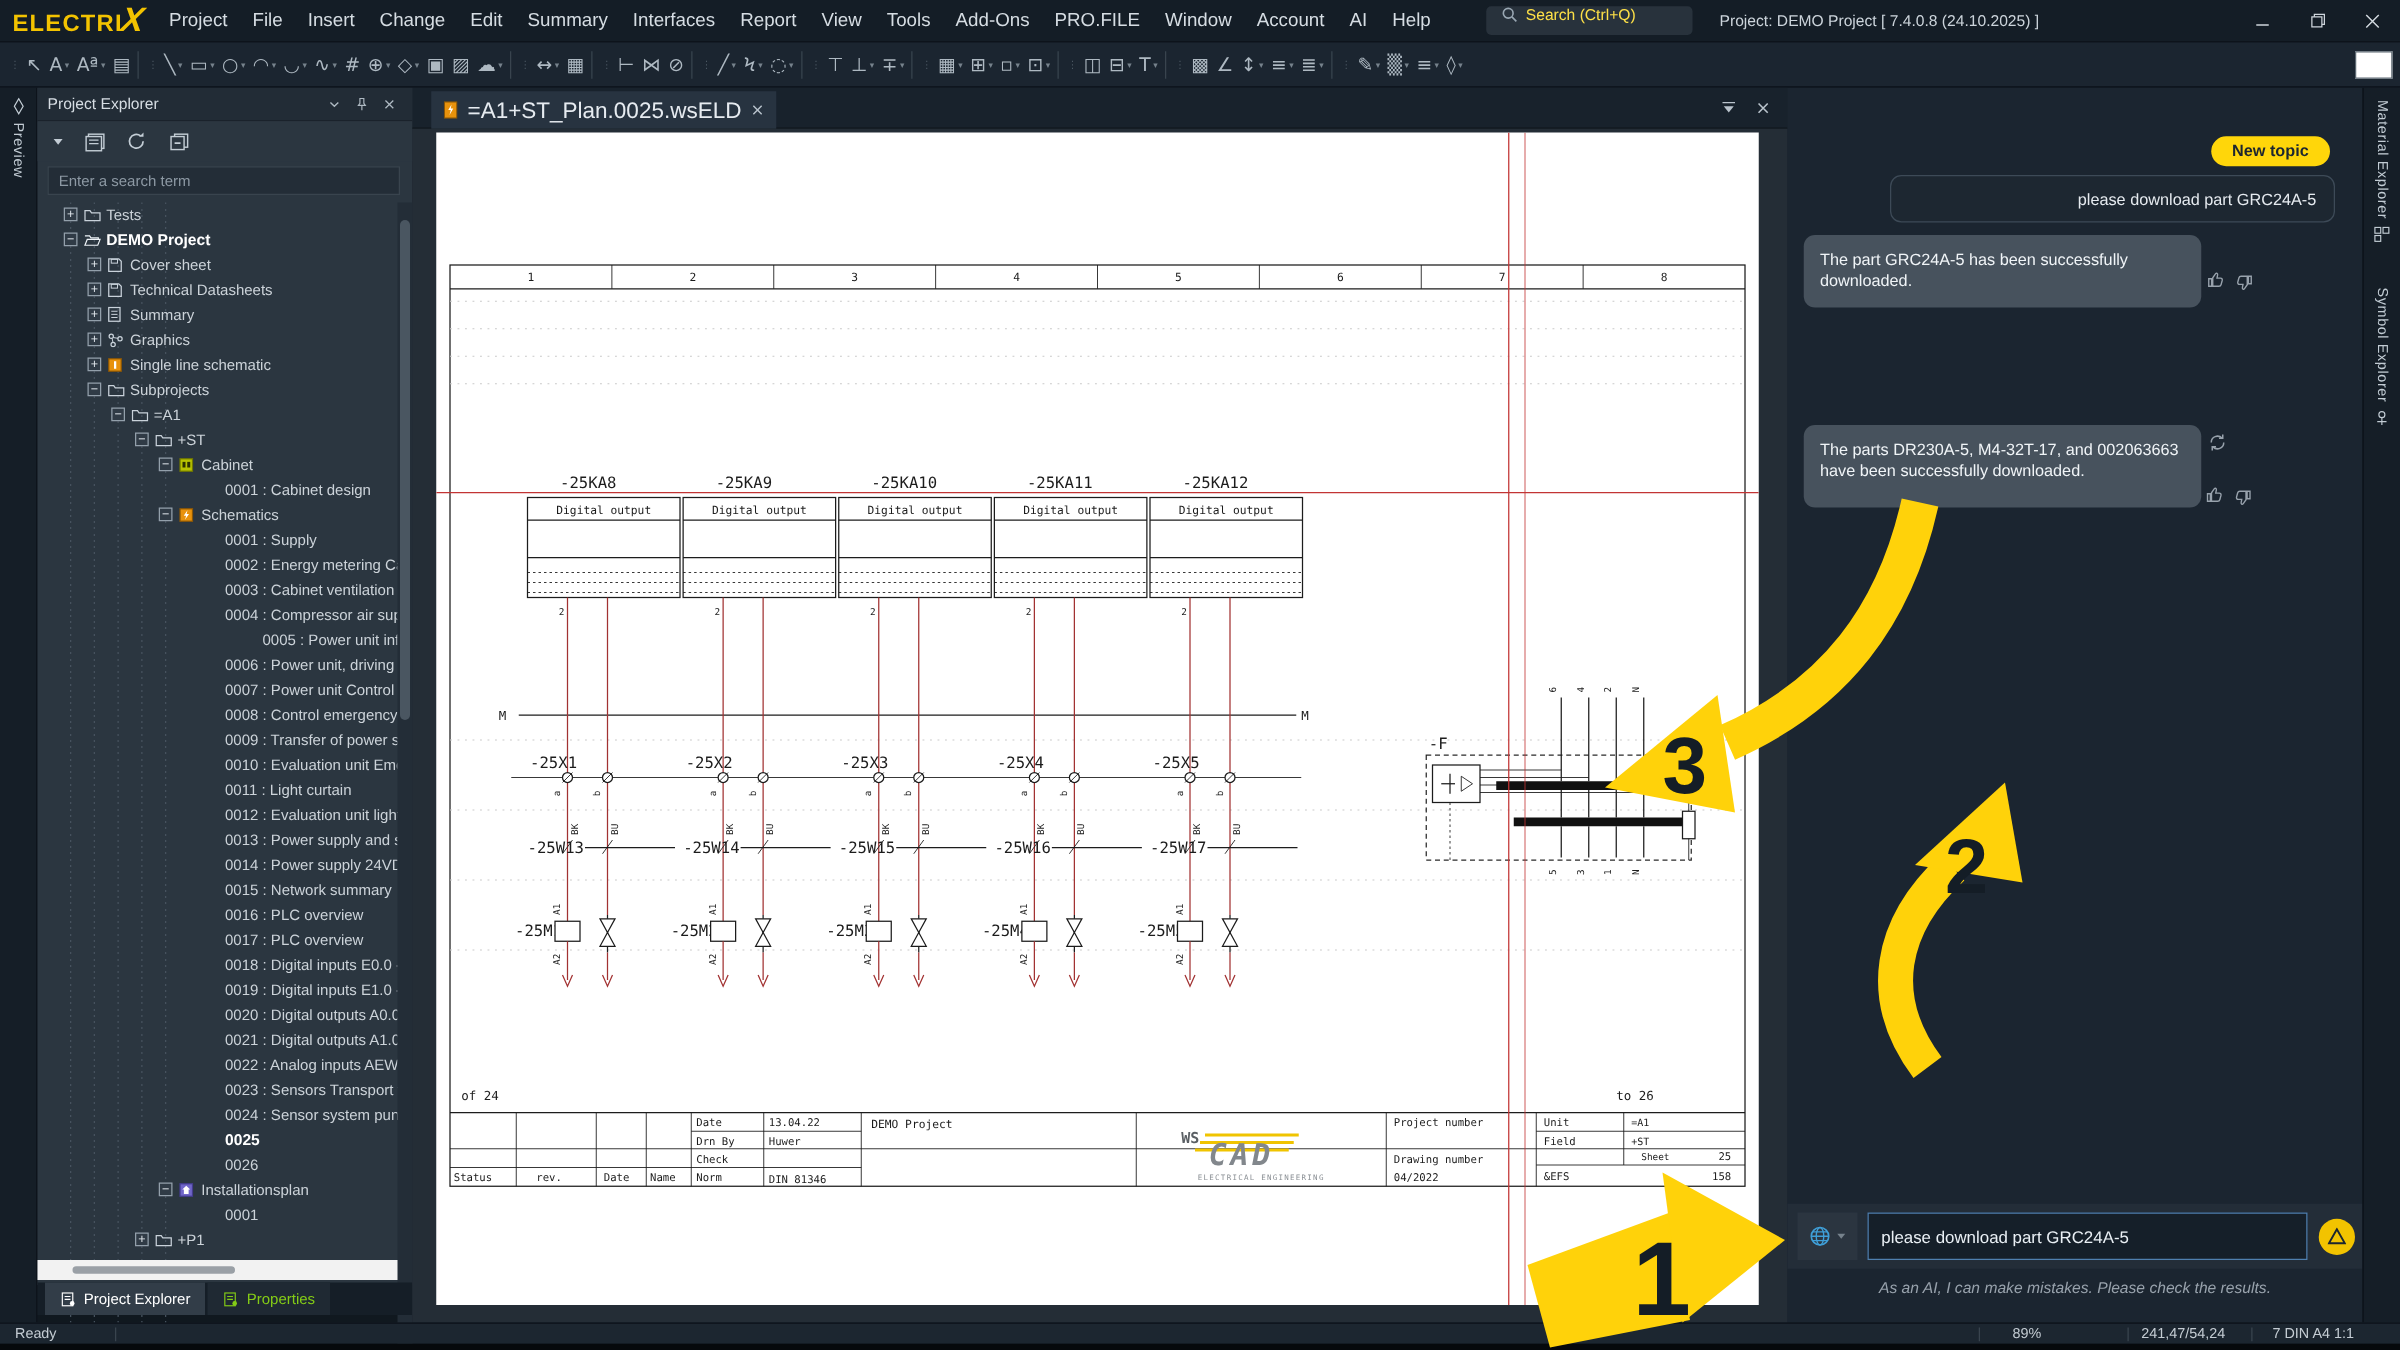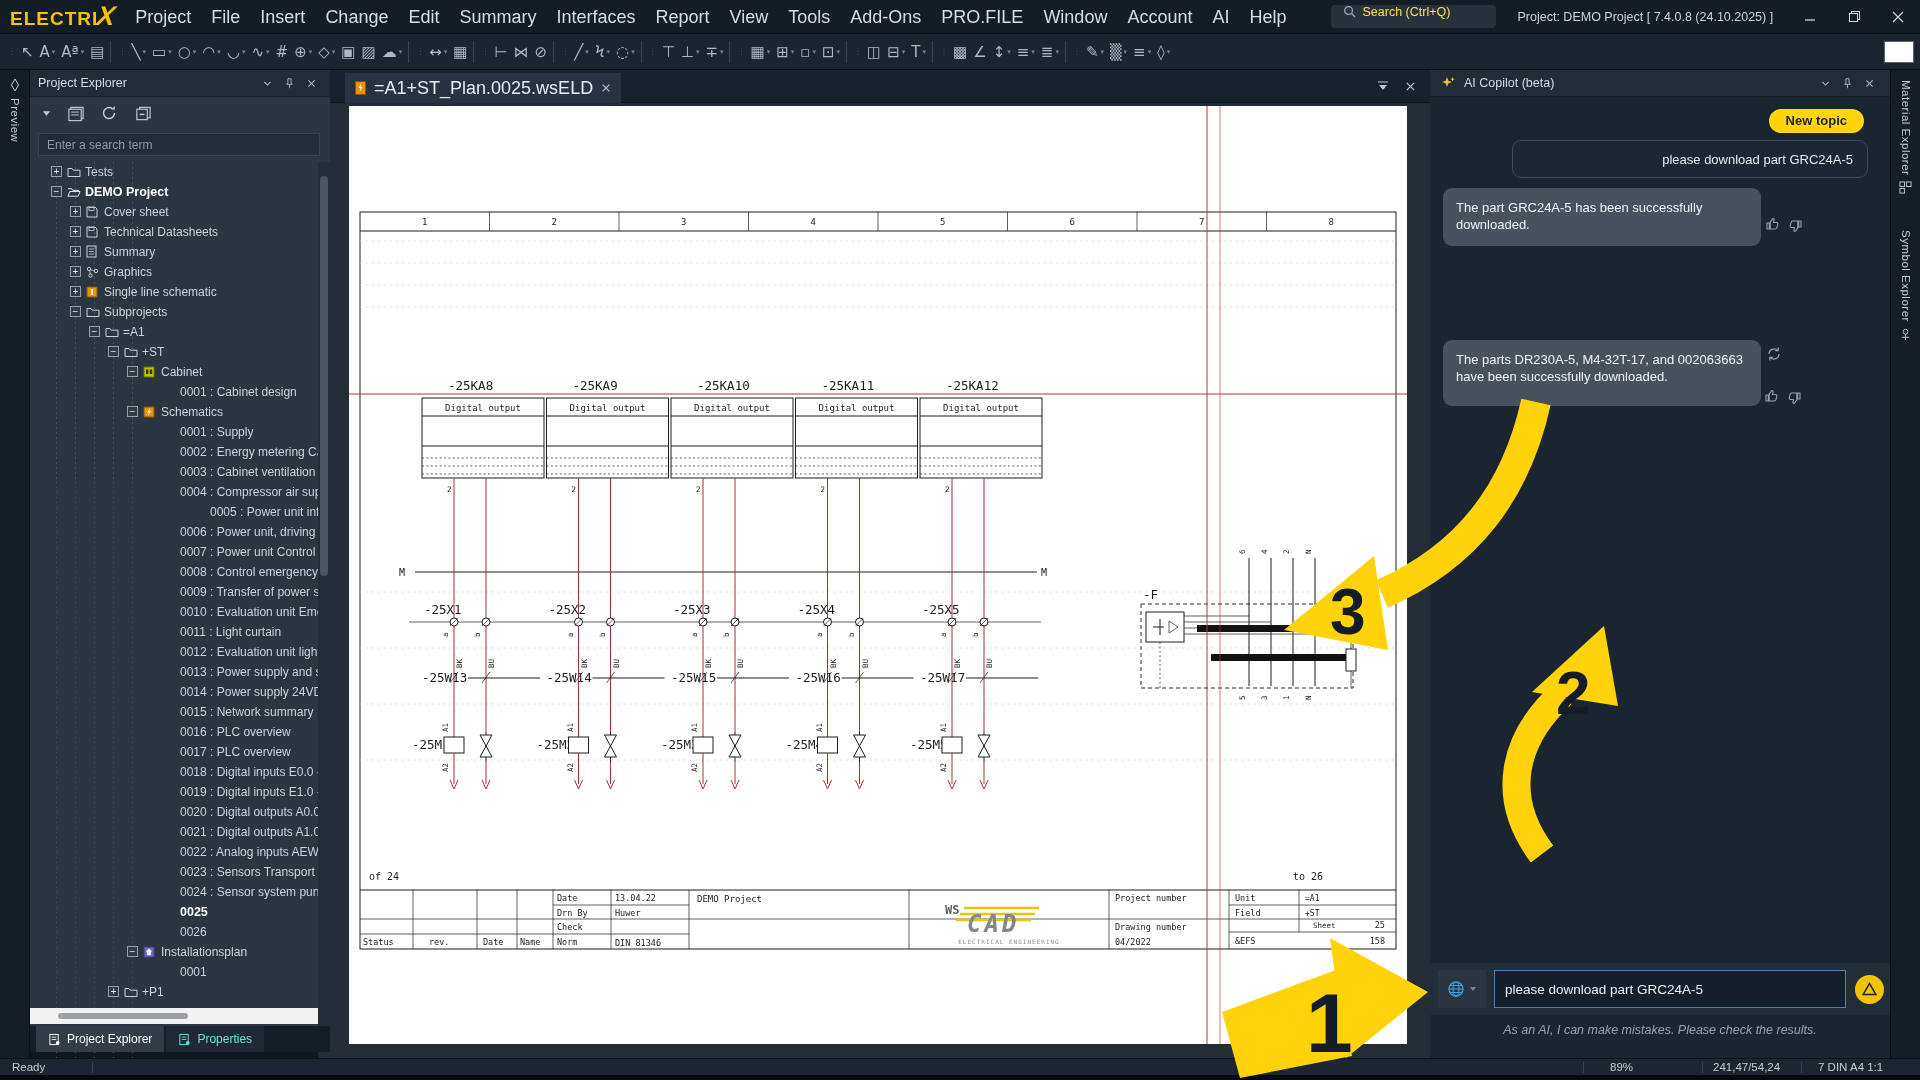--- a/index.html
+++ b/index.html
@@ -5,21 +5,21 @@
   *{box-sizing:border-box;margin:0;padding:0}
   html,body{width:1920px;height:1080px;overflow:hidden;background:#10181f;
     font-family:"Liberation Sans",sans-serif;color:#d4dbe1;font-size:12.5px;}
   .abs{position:absolute}
   
   #menubar{position:absolute;left:0;top:0;width:1920px;height:34px;background:#141d26;
     display:flex;align-items:center;border-bottom:1px solid #0b1118;z-index:5}
   #logo{display:flex;align-items:baseline;margin:0 10px 0 10px;cursor:default}
   #logo .lg1{color:#f3c300;font-weight:bold;font-size:19px;letter-spacing:1px}
   #logo .lg2{color:#f3c300;font-weight:bold;font-size:27px;font-style:italic;margin-left:-1px;transform:skewX(-8deg);display:inline-block}
-  .menu-item{padding:0 10px;height:34px;line-height:34px;color:#d6dde3;font-size:18px;cursor:default}
+  .menu-item{padding:0 10px;height:34px;line-height:34px;color:#d6dde3;font-size:15px;cursor:default}
   #menu-search{display:flex;align-items:flex-start;gap:7px;background:#28323c;border-radius:4px;
     height:23px;padding:0 12px;margin-left:34px;color:#fde047;min-width:165px}
   #menu-search svg{flex:0 0 auto}
   #win-title{margin-left:22px;color:#ccd4db;font-size:12.5px;white-space:nowrap}
   #win-buttons{margin-left:auto;display:flex;height:34px}
   .winbtn{width:44px;display:flex;align-items:center;justify-content:center;color:#cfd6dc}
   
   #toolbar{position:absolute;left:0;top:34px;width:1920px;height:36px;background:#1b2530;
     display:flex;align-items:center;padding:0 6px;border-bottom:1px solid #0b1118;z-index:5}
   .tgroup{display:flex;align-items:center;height:36px}
@@ -57,21 +57,21 @@
   .trow .exp{position:absolute;top:4px;width:11px;height:11px;border:1px solid #93a0ab;background:#303b46;
     font-size:10px;line-height:9px;text-align:center;color:#e3e9ee}
   .trow .nicon{position:absolute;top:3px;width:14px;height:13px;display:flex;align-items:center}
   .trow .lbl{position:absolute;top:0}
   .trow.bold .lbl{font-weight:bold;color:#fff;font-size:12.5px}
   #tree-vscroll{position:absolute;right:0;top:92px;width:12px;height:916px;background:#232d37}
   #tree-vscroll .thumb{position:absolute;left:2px;top:14px;width:8px;height:400px;background:#4a5661;border-radius:4px}
   #tree-hscroll{position:absolute;left:0;top:938px;width:288px;height:16px;background:#f2f2f2}
   #tree-hscroll .thumb{position:absolute;left:28px;top:5px;width:130px;height:6px;background:#9aa0a6;border-radius:3px}
   #pe-tabs{position:absolute;left:30px;top:1026px;width:300px;height:26px;background:#151e27;display:flex;gap:2px;padding-left:6px}
-  .ptab{display:flex;align-items:center;gap:6px;padding:0 12px;font-size:12px;color:#5eead4;background:#1f2933;cursor:default}
+  .ptab{display:flex;align-items:center;gap:6px;padding:0 12px;font-size:12px;color:#84cc16;background:#1f2933;cursor:default}
   .ptab.active{background:#323d48;color:#fff}
   
   #canvas{position:absolute;left:330px;top:70px;width:1100px;height:988px;background:#242d36}
   #doc-tabbar{position:absolute;left:0;top:0;width:1100px;height:33px;background:#18222c;border-bottom:1px solid #0e141b}
   #doc-tab{position:absolute;left:15px;top:3px;height:30px;background:#273340;display:flex;align-items:center;gap:8px;padding:0 10px;color:#e6ebf0;font-size:18px}
   #doc-tabbar .right-icons{position:absolute;right:14px;top:0;height:33px;display:flex;gap:16px;align-items:center;color:#b9c3cc}
   #drawing{position:absolute;left:0;top:33px;width:1100px;height:955px;background:#242d36}
   #page{position:absolute;left:19px;top:3px;width:1058px;height:938px;background:#ffffff}
   
   #page text{font-family:"DejaVu Sans Mono","Liberation Mono",monospace;fill:#1c1c1c}
@@ -1029,42 +1029,20 @@
       </g>
 
       <line x1="858" y1="0" x2="858" y2="938" class="cross"></line>
       <line x1="871" y1="0" x2="871" y2="938" class="cross" opacity="0.65"></line>
       <line x1="0" y1="288" x2="1058" y2="288" class="cross"></line>
     </svg>
   </div>
 </div>
 
 <div id="right-panel">
-  <div id="ai-header">
-    <svg width="16" height="16" viewBox="0 0 16 16">
-        <path d="M7 2l1.4 3.8L12 7 8.4 8.2 7 12 5.6 8.2 2 7l3.6-1.2z" fill="#f2c300"></path>
-        <path d="M12.5 2l.6 1.6 1.6.6-1.6.6-.6 1.6-.6-1.6-1.6-.6 1.6-.6z" fill="#f2c300"></path>
-      </svg>
-    <span class="title">AI Copilot (beta)</span>
-    <span class="hicon">
-        <svg width="11" height="11" viewBox="0 0 14 14">
-          <path d="M3 5l4 4 4-4" fill="none" stroke="currentColor" stroke-width="1.4"></path>
-        </svg>
-      </span>
-    <span class="hicon">
-        <svg width="11" height="11" viewBox="0 0 14 14">
-          <path d="M5 1h4v5l1.5 2h-7L5 6zM7 8v5" fill="none" stroke="currentColor" stroke-width="1.2"></path>
-        </svg>
-      </span>
-    <span class="hicon">
-        <svg width="11" height="11" viewBox="0 0 14 14">
-          <path d="M3 3l8 8M11 3l-8 8" stroke="currentColor" stroke-width="1.3"></path>
-        </svg>
-      </span>
-  </div>
   <div id="new-topic">New topic</div>
 
   <div class="bubble-user" style="top:70px;height:38px;line-height:20px">
     <span>please download part GRC24A-5</span>
   </div>
 
   <div class="bubble-ai" style="top:118px;height:58px">
     <span>The part GRC24A-5 has been successfully downloaded.</span>
   </div>
   <span class="abs ticon" style="left:335px;top:146px">

